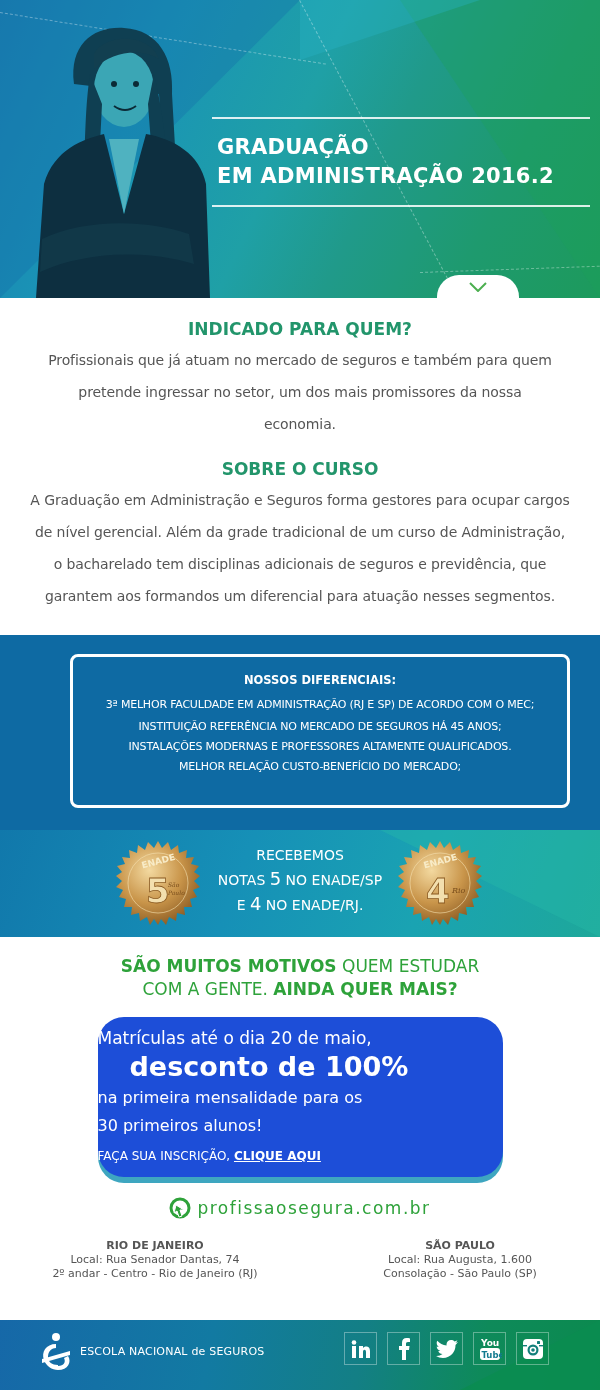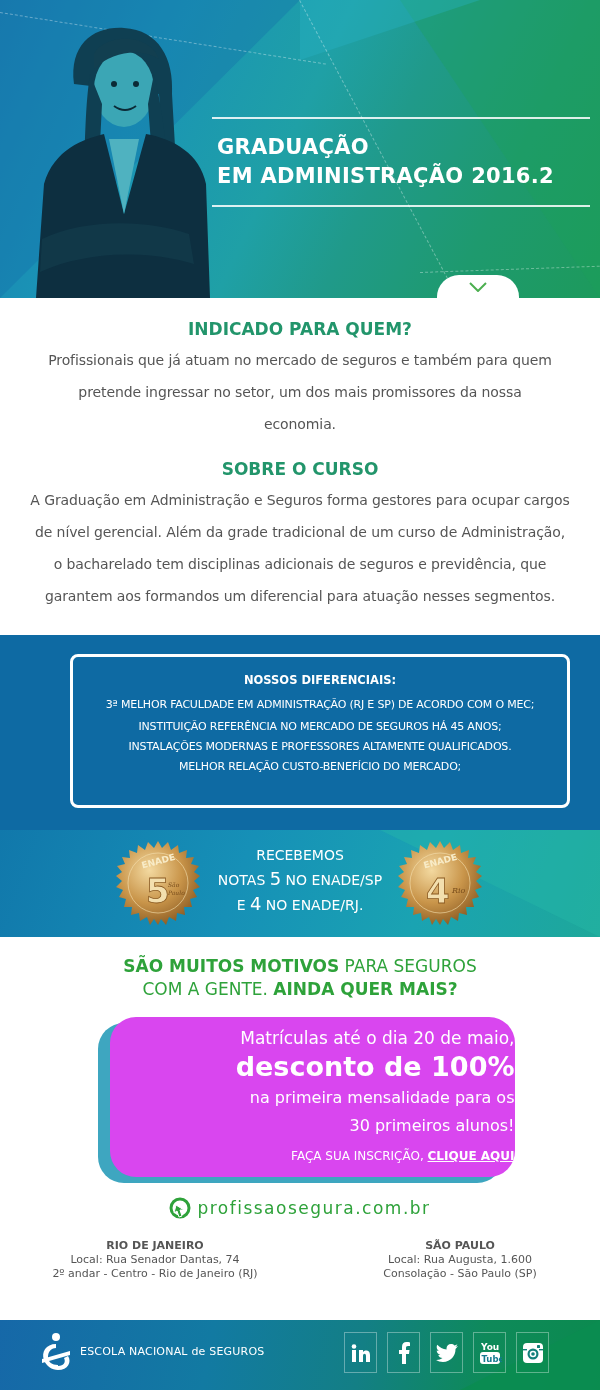--- a/index.html
+++ b/index.html
@@ -42,21 +42,21 @@
   .seal.left { left: 116px; }
   .seal.right { left: 398px; }
   .enade-text { position: absolute; left: 200px; width: 200px; top: 13px; text-align: center; color: #fff; font-size: 14px; line-height: 24px; }
   .enade-text .big { font-size: 18px; }
 
   
   .promo-head { text-align: center; margin-top: 18px; color: #2ea23a; font-size: 17px; line-height: 23px; }
   .promo-head b { font-weight: bold; }
   .promo-box { position: relative; margin: 16px auto 0 auto; width: 405px; height: 160px; }
   .promo-shadow { position: absolute; left: 0; top: 6px; width: 405px; height: 160px; background: #3ea6c0; border-radius: 26px; }
-  .promo-main { position: absolute; left: 12px; top: 0; width: 405px; height: 160px; background: #d946ef; border-radius: 26px; text-align: right; color: #fff; padding-top: 9px; }
+  .promo-main { position: absolute; left: 0; top: 0; width: 405px; height: 160px; background: #1d4ed8; border-radius: 26px; text-align: left; color: #fff; padding-top: 9px; }
   .promo-l1 { font-size: 17px; line-height: 24px; }
   .promo-l2 { font-size: 27px; line-height: 34px; font-weight: bold; padding-left: 32px; }
   .promo-l3 { font-size: 16px; line-height: 28px; }
   .promo-cta { font-size: 12px; line-height: 20px; margin-top: 6px; }
   .promo-cta a { color: #fff; font-weight: bold; text-decoration: underline; }
 
   
   .site { text-align: center; margin-top: 20px; height: 30px; }
   .site-inner { display: inline-flex; align-items: center; gap: 6px; }
   .site-text { color: #2ea23a; font-size: 17px; letter-spacing: 1.5px; text-decoration: none; }
@@ -67,21 +67,21 @@
   .addr.sp { width: 300px; padding-left: 20px; }
   .addr .city { font-weight: bold; font-size: 11px; }
 
   
   .footer { position: absolute; left: 0; top: 1320px; width: 600px; height: 70px; overflow: hidden;
     background: linear-gradient(100deg, #1668a8 0%, #127aa2 35%, #137f85 60%, #0e8a5a 80%, #0b8a4e 100%); }
   .footer .tri { position: absolute; left: 460px; top: 0; width: 0; height: 0; border-right: 140px solid rgba(10,140,80,0.8); border-top: 70px solid transparent; }
   .logo { position: absolute; left: 38px; top: 12px; width: 36px; height: 44px; }
   .logo-text { position: absolute; left: 80px; top: 25px; color: #fff; font-size: 11px; letter-spacing: 0.2px; }
   .socials { position: absolute; left: 344px; top: 12px; display: flex; gap: 10px; }
-  .soc { width: 33px; height: 41px; border: 1px solid rgba(255,255,255,0.35); display: flex; align-items: center; justify-content: center; color: #fff; cursor: pointer; }
+  .soc { width: 33px; height: 33px; border: 1px solid rgba(255,255,255,0.35); display: flex; align-items: center; justify-content: center; color: #fff; cursor: pointer; }
   .soc svg { display: block; }
 </style>
 </head>
 <body>
 
 <div class="page">
 
   <section class="hero">
     <div class="facet f1"></div>
     <div class="facet f2"></div>
@@ -177,21 +177,21 @@
       <polygon fill="url(#g2)" points="42,0 46,7 52,1 55,9 62,4 63,12 71,9 70,17 78,16 75,23 83,25 78,31 84,35 78,40 84,46 77,49 81,56 74,58 76,66 68,66 69,74 61,72 60,80 53,76 50,84 45,78 42,84 38,78 34,84 31,76 24,80 23,72 15,74 16,66 8,66 10,58 3,56 7,49 0,46 6,40 0,35 6,31 1,25 9,23 6,16 14,17 13,9 21,12 22,4 29,9 32,1 38,7"></polygon>
       <circle cx="42" cy="42" r="30" fill="none" stroke="#f5e1b0" stroke-width="1" opacity="0.6"></circle>
       <text x="26" y="24" font-size="9" font-weight="bold" fill="#f8ecc8" font-family="DejaVu Sans, sans-serif" transform="rotate(-15 40 24)">ENADE</text>
       <text x="28" y="62" font-size="34" font-weight="bold" fill="#f3dfae" stroke="#8a5a22" stroke-width="0.8" font-family="DejaVu Sans, sans-serif">4</text>
       <text x="54" y="52" font-size="8" fill="#7a4e1c" font-style="italic" font-family="DejaVu Serif, serif">Rio</text>
     </svg>
   </section>
 
   <section>
     <div class="promo-head">
-      <div><b>SÃO MUITOS MOTIVOS</b><span> PARA SEGUROS</span></div>
+      <div><b>SÃO MUITOS MOTIVOS</b><span> QUEM ESTUDAR</span></div>
       <div><span>COM A GENTE. </span><b>AINDA QUER MAIS?</b></div>
     </div>
     <div class="promo-box">
       <div class="promo-shadow"></div>
       <div class="promo-main">
         <div class="promo-l1">Matrículas até o dia 20 de maio,</div>
         <div class="promo-l2">desconto de 100%</div>
         <div class="promo-l3">na primeira mensalidade para os</div>
         <div class="promo-l3">30 primeiros alunos!</div>
         <div class="promo-cta"><span>FAÇA SUA INSCRIÇÃO, </span><a href="#">CLIQUE AQUI</a></div>

